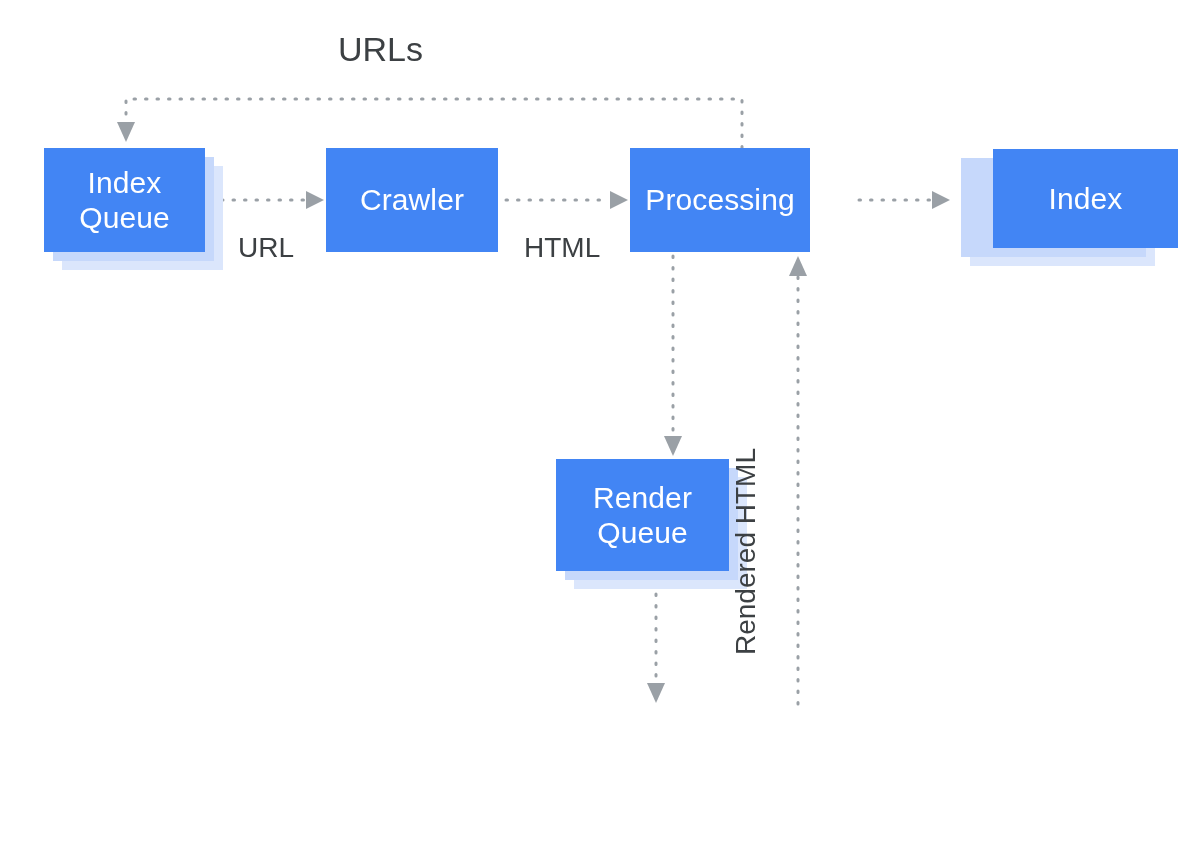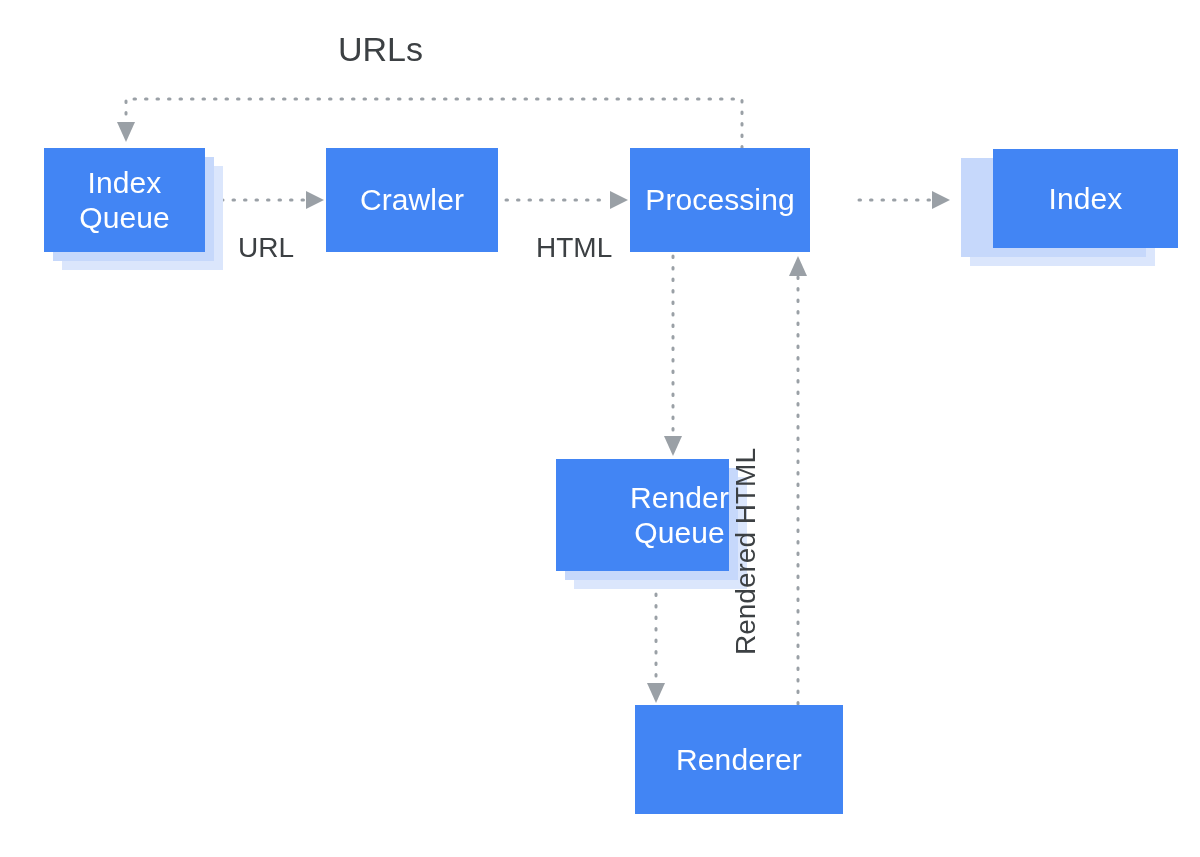--- a/index.html
+++ b/index.html
@@ -123,30 +123,27 @@
   </div>
 
   <div class="shadow-layer s2" style="left:970px; top:167px; width:185px; height:99px;"></div>
   <div class="shadow-layer" style="left:961px; top:158px; width:185px; height:99px;"></div>
   <div class="node" style="left:952px; top:149px; width:185px; height:99px;margin-left:41px;">
     <span>Index</span>
   </div>
 
   <div class="shadow-layer s2" style="left:574px; top:477px; width:173px; height:112px;"></div>
   <div class="shadow-layer" style="left:565px; top:468px; width:173px; height:112px;"></div>
-  <div class="node" style="left:556px; top:459px; width:173px; height:112px;justify-content:flex-end;">
+  <div class="node" style="left:556px; top:459px; width:173px; height:112px;">
     <span>Render
 Queue</span>
   </div>
 
-  <div class="node" style="left:635px; top:705px; width:208px; height:109px;">
-    <span>Renderer</span>
-  </div>
 
   <div class="edge-label" style="left:338px; top:32px; font-size:34px;">URLs</div>
 
   <div class="edge-label" style="left:238px; top:234px;">URL</div>
 
-  <div class="edge-label" style="left:524px; top:234px;margin-left:12px;">HTML</div>
+  <div class="edge-label" style="left:524px; top:234px;">HTML</div>
 
   <div class="edge-label vertical" style="left:760px; top:627px;">Rendered HTML</div>
 
 </div>
 
 </body></html>

